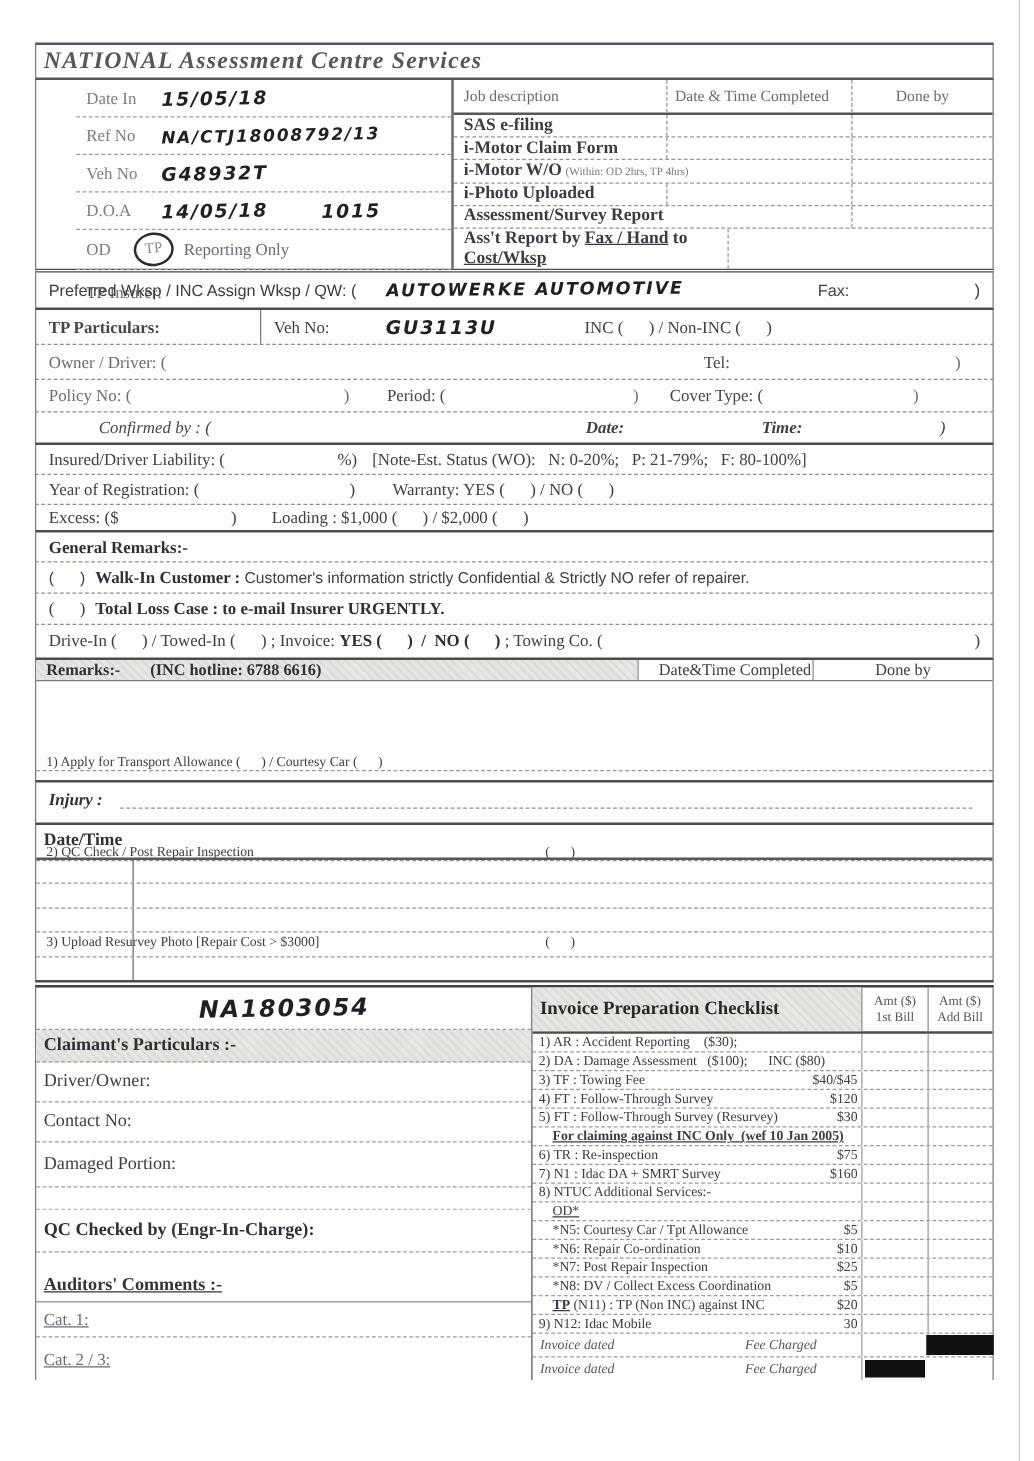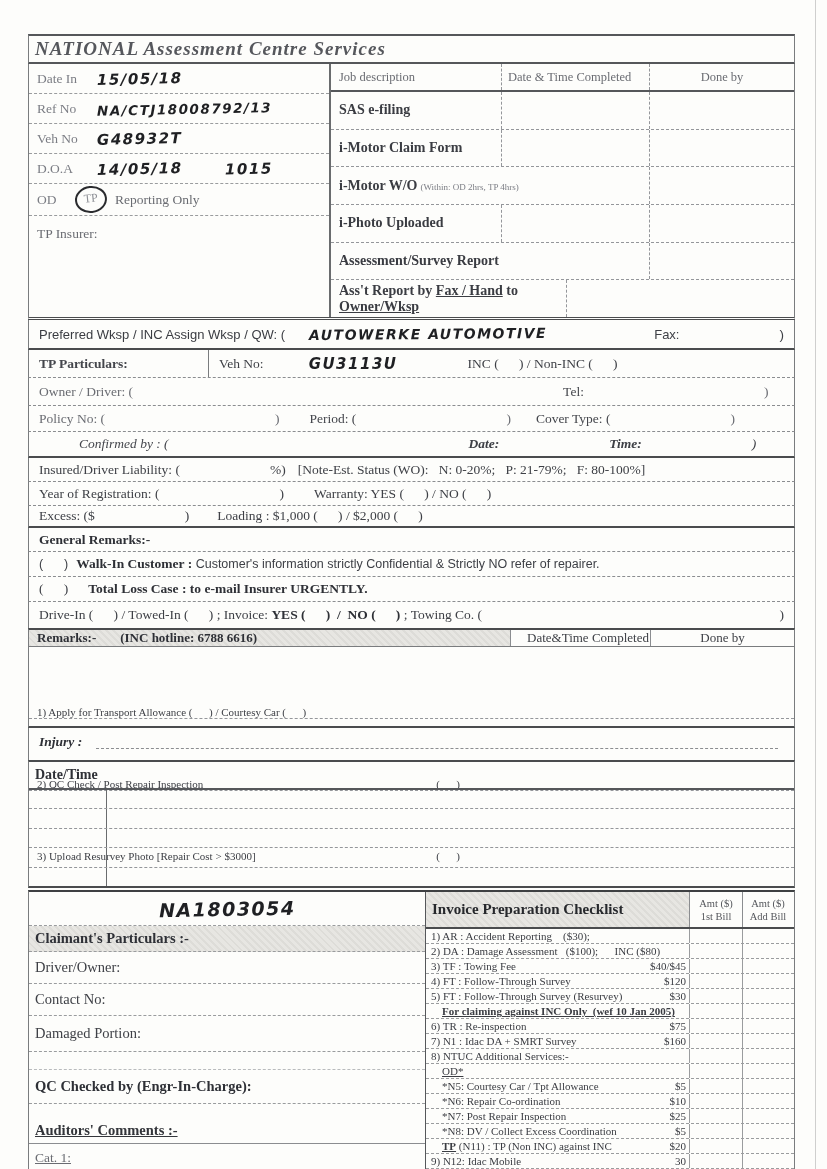--- a/index.html
+++ b/index.html
@@ -13,21 +13,21 @@
   .strongline{border-bottom:2px solid #4a4c4e;}
   .faint{color:#6a6c72;}
   .dark{color:#2e3036;}
   .sans{font-family:"Liberation Sans",sans-serif;}
   .hw{font-family:"DejaVu Sans",sans-serif;font-style:italic;font-weight:bold;color:#1f2023;letter-spacing:1.5px;}
   .speckle{background-color:#e7e6e2;background-image:repeating-linear-gradient(45deg,rgba(90,90,85,.07) 0 2px,transparent 2px 5px);}
   
   .title-row{height:30px;border-top:2px solid #55575a;border-bottom:2px solid #55575a;display:flex;align-items:center;padding-left:6px;}
   .title-text{font-style:italic;font-weight:bold;font-size:19px;letter-spacing:1px;color:#55575c;}
   
-  .hdr{height:256px;display:flex;border-bottom:3px double #4a4c4e;}
+  .hdr{height:154px;display:flex;border-bottom:3px double #4a4c4e;padding-left:32px;}
   .hdr-left{width:302px;box-sizing:border-box;border-right:2px solid #6a6c6e;}
   .hl-row{box-sizing:border-box;display:flex;align-items:center;padding:0 8px;border-bottom:1px dashed #9a9c9e;font-size:13.5px;}
   .hl-label{color:#7b7d84;min-width:52px;}
   .hw-val{font-size:15px;transform:rotate(-1.2deg);margin-left:8px;}
   .circle{display:inline-block;border:2.2px solid #2a2b2e;border-radius:50%;padding:3px 7px 5px 7px;transform:rotate(-6deg);margin:0 8px;color:#8d8f95;font-size:12px;}
   .hdr-right{flex:1;display:flex;flex-direction:column;}
   .jt-head{height:28px;box-sizing:border-box;display:flex;align-items:center;border-bottom:2px solid #55575a;font-size:12.5px;color:#6a6c72;}
   .jt-row{flex:1;box-sizing:border-box;display:flex;align-items:center;border-bottom:1px dashed #94969a;font-size:14px;}
   .jt-row:last-child{border-bottom:none;}
   .jt-c1{width:170px;box-sizing:border-box;padding-left:8px;}
@@ -148,21 +148,21 @@
           <div class="jt-c1"><span class="jt-label">i-Photo Uploaded</span><span class="jt-sub"></span></div>
           <div class="jt-c2"></div>
           <div class="jt-c3"></div>
         </div>
         <div class="jt-row">
           <div class="jt-c1" style="width:200px"><span class="jt-label">Assessment/Survey Report</span></div>
           <div class="jt-c2" style="width:118px;border-left:none"></div>
           <div class="jt-c3"></div>
         </div>
         <div class="jt-row">
-          <div class="jt-wide"><span class="pre">Ass't Report by </span><span class="u">Fax / Hand</span><span class="pre"> to </span><span class="u">Owner/Wksp</span></div>
+          <div class="jt-wide"><span class="pre">Ass't Report by </span><span class="u">Fax / Hand</span><span class="pre"> to </span><span class="u">Cost/Wksp</span></div>
           <div class="jt-c3"></div>
         </div>
       </div>
     </div>
 
     <div class="sec r sans strongline" style="height:30px">
       <span class="pre" style="font-size:13px;color:#3a3c42">Preferred Wksp / INC Assign Wksp / QW: (</span>
       <span class="hw" style="font-size:14px;margin-left:24px;transform:rotate(-.5deg)">AUTOWERKE AUTOMOTIVE</span>
       <span class="pre" style="margin-left:auto;margin-right:100px;font-size:13px">Fax:</span>
       <span>)</span>
@@ -218,21 +218,21 @@
     <div class="sec r hairline" style="height:24px">
       <span class="b dark">General Remarks:-</span>
     </div>
     <div class="sec r hairline sans" style="height:25px;font-size:12.5px">
       <span class="pre">(      )</span>
       <span class="b dark" style="margin-left:8px;font-family:'Liberation Serif',serif;font-size:13.5px">Walk-In Customer :</span>
       <span class="pre"> Customer's information strictly Confidential &amp; Strictly NO refer of repairer.</span>
     </div>
     <div class="sec r hairline" style="height:25px">
       <span class="pre">(      )</span>
-      <span class="b dark" style="margin-left:20px">Total Loss Case</span>
+      <span class="b dark" style="margin-left:8px">Total Loss Case</span>
       <span class="b dark pre"> : to e-mail Insurer URGENTLY.</span>
     </div>
     <div class="sec r" style="height:26px">
       <span class="pre">Drive-In (      ) / Towed-In (      ) ; Invoice: </span>
       <span class="b dark pre">YES (      )  /  NO (      )</span>
       <span class="pre"> ; Towing Co. (</span>
       <span style="margin-left:auto">)</span>
     </div>
 
     <div class="sec rem">

